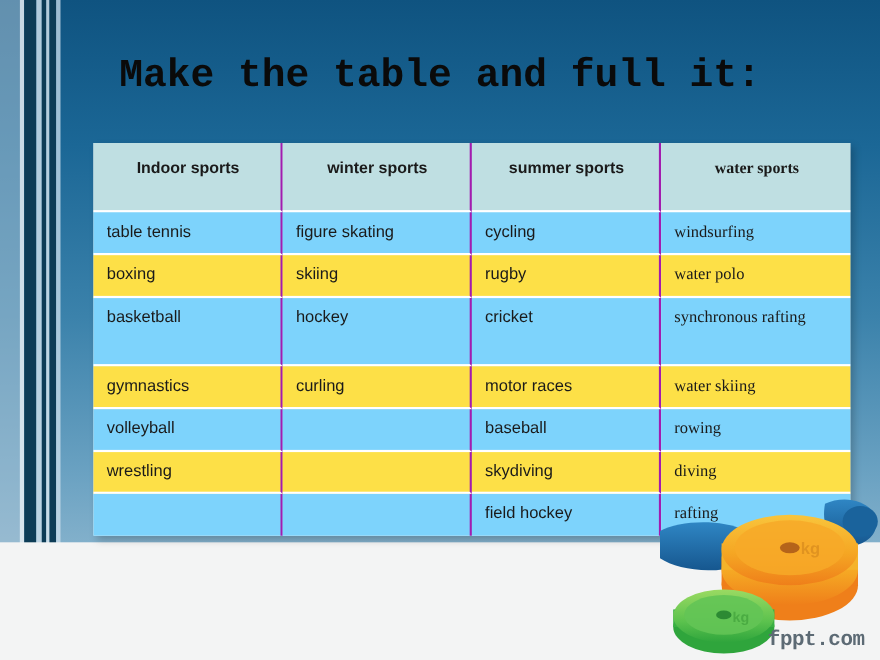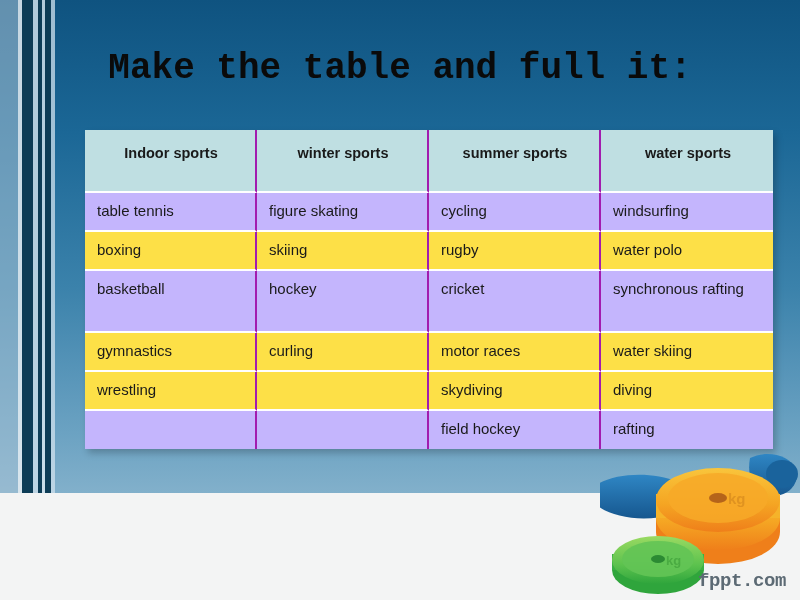--- a/index.html
+++ b/index.html
@@ -63,31 +63,31 @@
   }
   th, td {
     padding:9px 10px 9px 12px;
     font-size:15px;
     color:#1a1a1a;
     vertical-align:top;
     border-right:2px solid #a21caf;
     border-bottom:2px solid #ffffff;
     line-height:1.26;
   }
-  th:last-child, td:last-child { border-right:none; }
+  th:last-child, td:last-child { border-right:none;font-family:Liberation Serif, serif; }
   thead th {
     background:#bfdfe2;
     font-weight:bold;
     text-align:center;
     height:63px;
     vertical-align:middle;
     font-size:14.5px;
     padding-bottom:24px;
   }
-  tbody tr.odd td  { background:#c4b5fd; }
+  tbody tr.odd td  { background:#7dd3fc; }
   tbody tr.even td { background:#fde047; }
   tbody td { height:38px; }
   tbody tr.tall td { height:62px; }
   tbody tr:last-child td { border-bottom:none; }
 
   
   col.c0 { width:172px; }
   col.c1 { width:172px; }
   col.c2 { width:172px; }
   col.c3 { width:172px; }
@@ -158,20 +158,26 @@
             <td>hockey</td>
             <td>cricket</td>
             <td>synchronous rafting</td>
           </tr>
           <tr class="even">
             <td>gymnastics</td>
             <td>curling</td>
             <td>motor races</td>
             <td>water skiing</td>
           </tr>
+          <tr class="odd">
+            <td>volleyball</td>
+            <td></td>
+            <td>baseball</td>
+            <td>rowing</td>
+          </tr>
           <tr class="even">
             <td>wrestling</td>
             <td></td>
             <td>skydiving</td>
             <td>diving</td>
           </tr>
           <tr class="odd">
             <td></td>
             <td></td>
             <td>field hockey</td>

